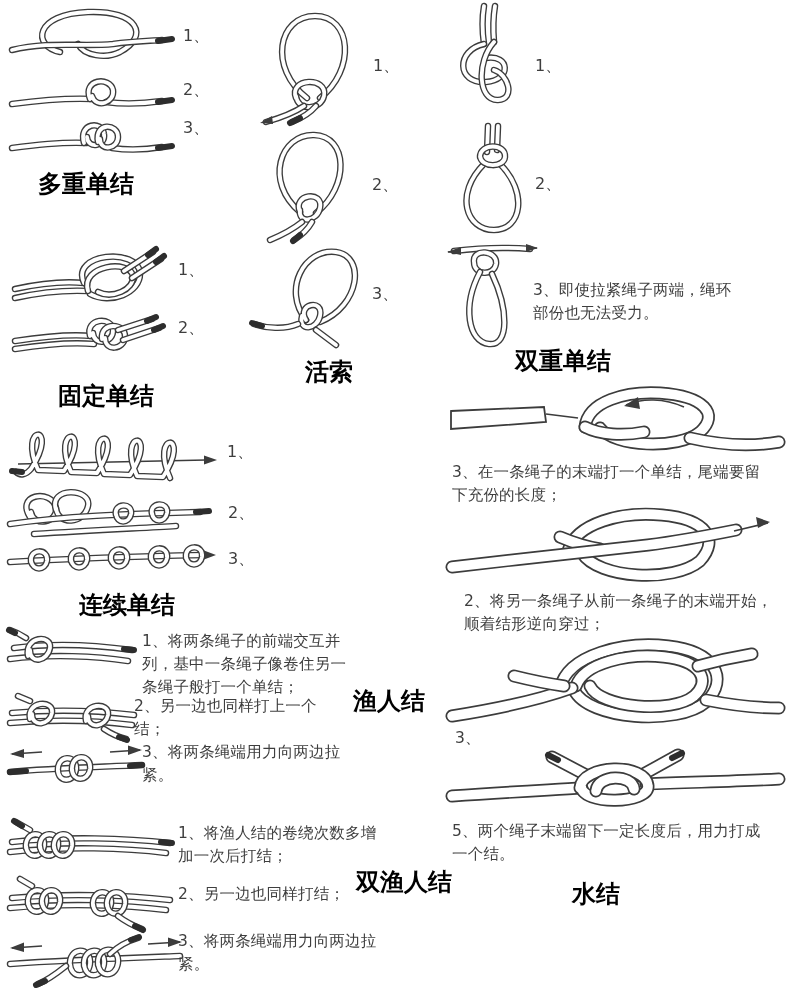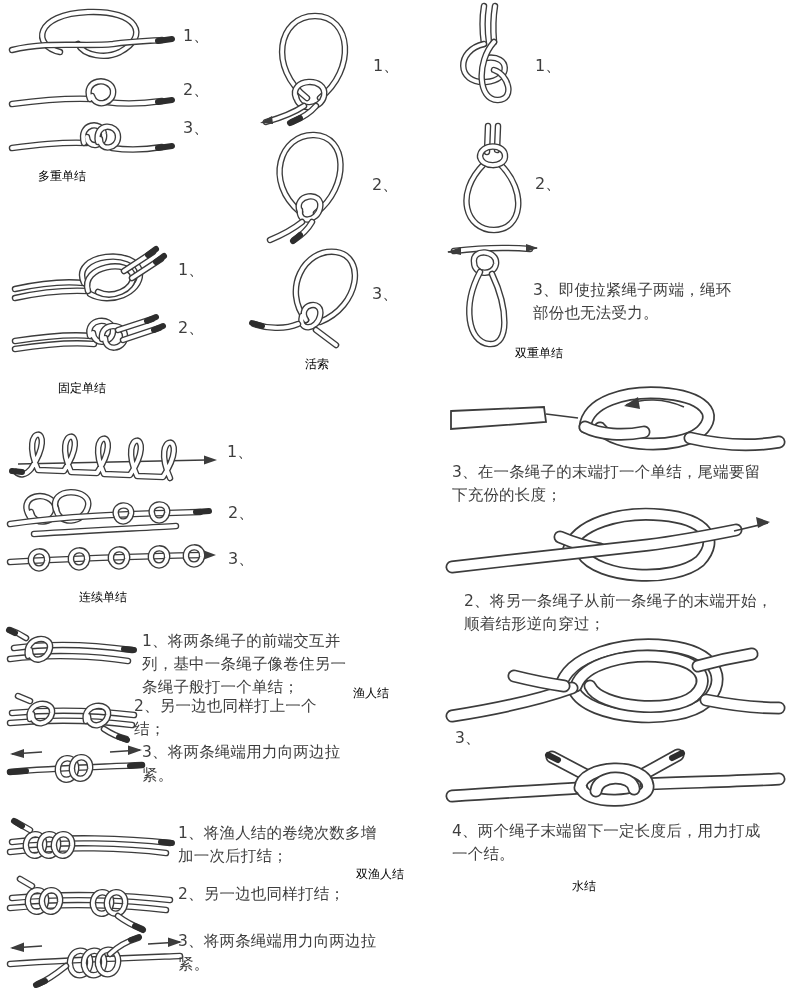--- a/index.html
+++ b/index.html
@@ -1,21 +1,21 @@
 <!DOCTYPE html>
 <html><head>
 <meta charset="utf-8">
 <style>
   html,body{margin:0;padding:0;background:#fff;}
   .page{position:relative;width:800px;height:1000px;background:#ffffff;
         font-family:"DejaVu Sans",sans-serif;color:#3e3e3e;overflow:hidden;}
   .abs{position:absolute;}
   .step{font-size:16px;color:#3e3e3e;white-space:nowrap;}
   .para{font-size:15.5px;line-height:23px;color:#3e3e3e;letter-spacing:.2px;}
-  .title{font-size:12px;font-weight:normal;color:#000;white-space:nowrap;}
+  .title{font-size:24px;font-weight:bold;color:#000;white-space:nowrap;}
   svg{display:block;overflow:visible;}
   svg .rp{fill:none;stroke:#3c3c3c;stroke-width:6.5;stroke-linecap:round;stroke-linejoin:round;}
   svg .rc{fill:none;stroke:#ffffff;stroke-width:3.8;stroke-linecap:round;stroke-linejoin:round;}
   svg .wp{fill:none;stroke:#3c3c3c;stroke-width:13;stroke-linecap:round;stroke-linejoin:round;}
   svg .wc{fill:none;stroke:#ffffff;stroke-width:9.6;stroke-linecap:round;stroke-linejoin:round;}
   svg .tp{fill:none;stroke:#2d2d2d;stroke-width:6;stroke-linecap:round;}
   svg .ln{fill:none;stroke:#3c3c3c;stroke-width:1.6;}
   svg .ah{fill:#3c3c3c;stroke:none;}
   svg .rod{fill:#ffffff;stroke:#3c3c3c;stroke-width:1.8;}
 </style>
@@ -398,18 +398,18 @@
       <path class="tp" d="M224,12 L234,7"></path>
       <path class="wp" d="M4,50 C60,46 102,44 134,42"></path>
         <path class="wc" d="M4,50 C60,46 102,44 134,42"></path>
       <path class="wp" d="M198,38 C250,36 295,35 331,33"></path>
         <path class="wc" d="M198,38 C250,36 295,35 331,33"></path>
       <path class="wp" d="M132,42 C134,18 198,16 200,40 C201,58 134,60 133,40"></path>
         <path class="wc" d="M132,42 C134,18 198,16 200,40 C201,58 134,60 133,40"></path>
       <path class="wp" d="M148,45 C150,28 184,28 186,43"></path>
         <path class="wc" d="M148,45 C150,28 184,28 186,43"></path>
     </svg>
-    <div class="abs para" style="left:452px;top:820px;width:312px">4、两个绳子末端留下一定长度后，用力打成一个结。</div>
+    <div class="abs para" style="left:452px;top:820px;width:312px">5、两个绳子末端留下一定长度后，用力打成一个结。</div>
 
     <div class="abs title" style="left:572px;top:878px">水结</div>
   </section>
 
 </div>
 
 </body></html>

